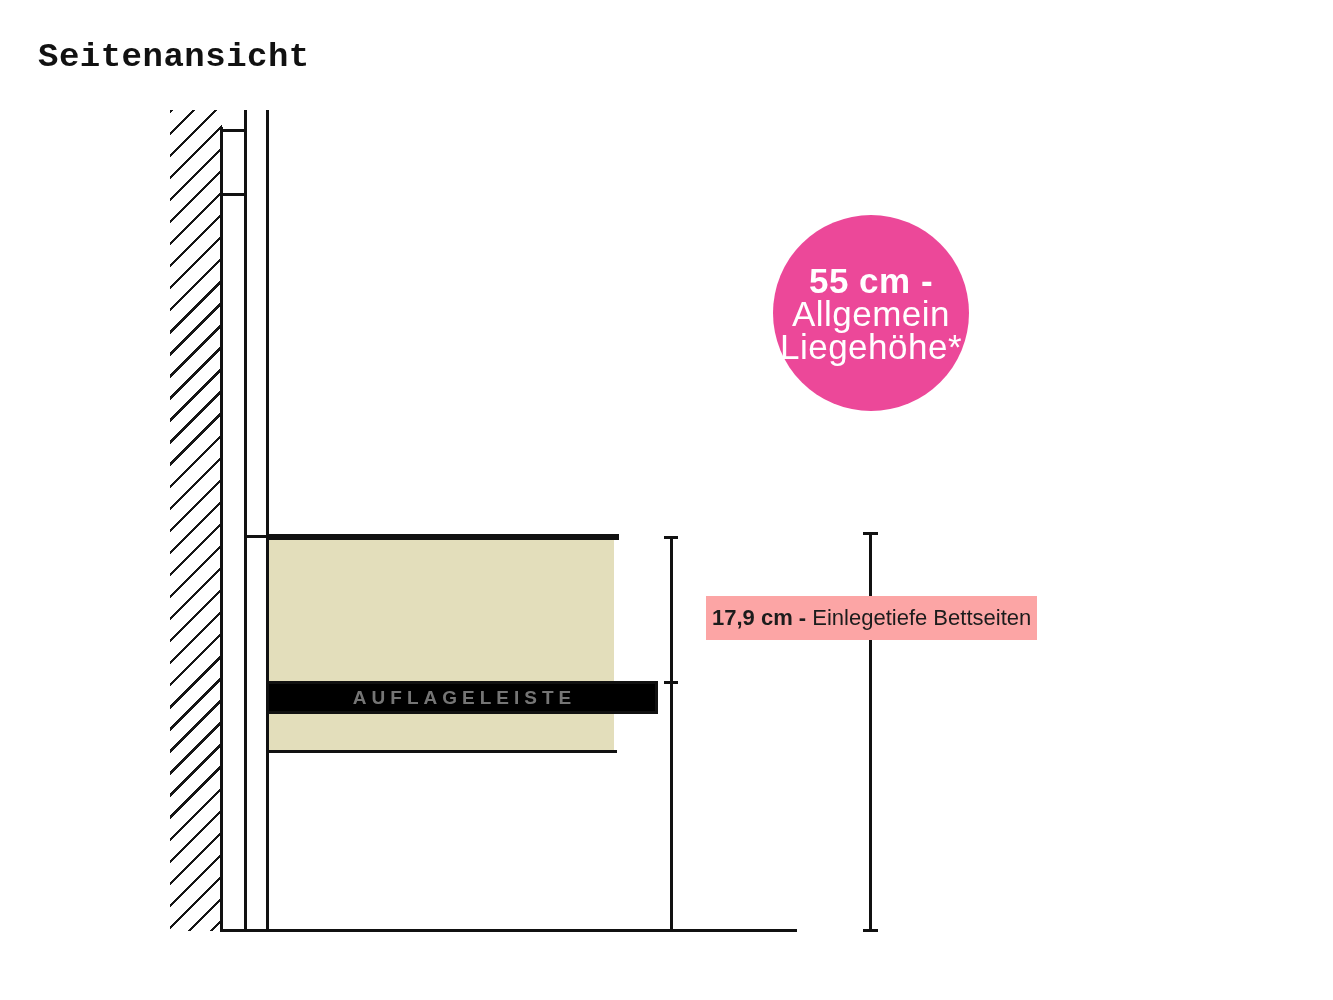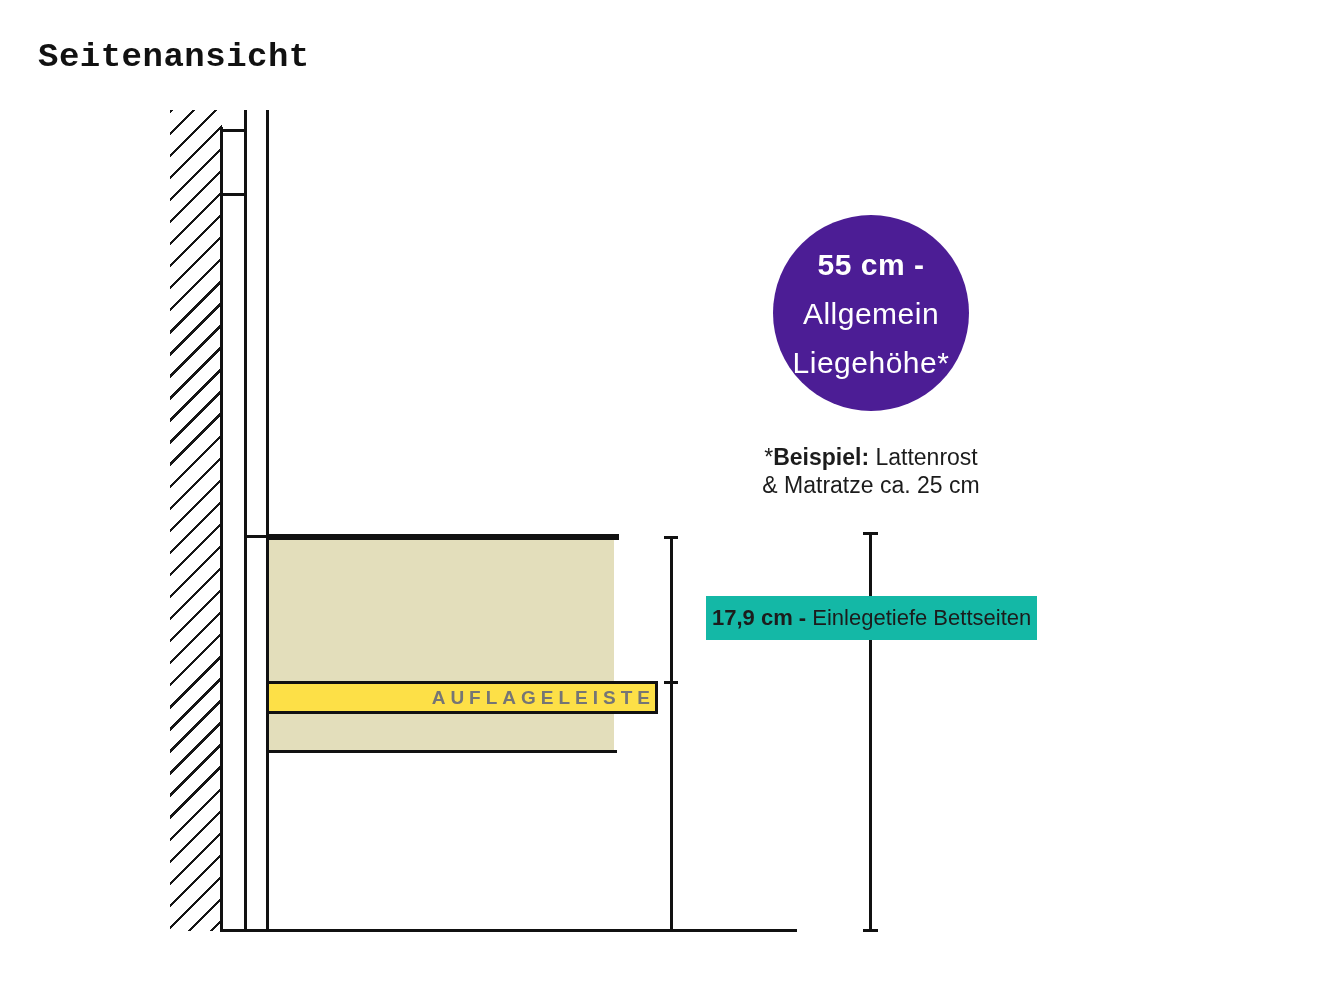--- a/index.html
+++ b/index.html
@@ -30,57 +30,57 @@
   .bracket-bottom{left:220px;top:193px;width:27px;height:3px;}
 
   
   .bed-top-connector{left:244px;top:535px;width:25px;height:3px;}
   .bed-top-thick{left:266px;top:534px;width:353px;height:6px;}
   .mattress-area{left:269px;top:540px;width:345px;height:212px;background:#e3debb;}
   .mattress-bottom{left:266px;top:750px;width:351px;height:3px;}
 
   
   .rail{
-    left:266px;top:681px;width:392px;height:33px;background:#fde047;
+    left:266px;top:681px;width:392px;height:33px;background:#000000;
     border:3px solid #111;box-sizing:border-box;
-    display:flex;align-items:center;justify-content:flex-end;
+    display:flex;align-items:center;justify-content:center;
   }
   .rail-label{
     font-size:19px;font-weight:700;letter-spacing:5px;color:#757575;padding-left:5px;
   }
 
   
   .dim-inner{left:670px;top:537px;width:3px;height:394px;}
   .dim-inner-cap-top{left:664px;top:536px;width:14px;height:3px;}
   .dim-inner-tick{left:664px;top:681px;width:14px;height:3px;}
   .dim-outer{left:869px;top:533px;width:3px;height:398px;}
   .dim-outer-cap-top{left:863px;top:532px;width:15px;height:3px;}
   .dim-outer-cap-bottom{left:863px;top:929px;width:15px;height:3px;}
 
   .floor{left:220px;top:929px;width:577px;height:3px;}
 
   
   .badge{
     left:773px;top:215px;width:196px;height:196px;border-radius:50%;
-    background:#4c1d95;color:#ffffff;display:flex;flex-direction:column;
+    background:#ec4899;color:#ffffff;display:flex;flex-direction:column;
     align-items:center;justify-content:center;text-align:center;
-    font-size:30px;line-height:33px;letter-spacing:.5px;gap:16px;
+    font-size:35px;line-height:33px;letter-spacing:.5px;
   }
   .badge .b{font-weight:700;}
 
   
   .footnote{
     left:746px;top:443px;width:250px;text-align:center;
     font-size:23px;line-height:28px;color:#1c1c1c;
   }
   .footnote .b{font-weight:700;}
 
   
   .dim-label{
-    position:absolute;background:#14b8a6;font-size:22px;line-height:28px;
+    position:absolute;background:#fca5a5;font-size:22px;line-height:28px;
     padding:8px 6px;white-space:nowrap;color:#1c1c1c;
   }
   .dim-label .b{font-weight:700;}
   .dim-label-1{left:706px;top:596px;}
   .dim-label-2{left:711px;top:811px;}
 </style>
 </head>
 <body>
 
 <div class="canvas">
@@ -113,22 +113,18 @@
   <div class="line dim-outer-cap-bottom"></div>
 
   <div class="line floor"></div>
 
   <div class="abs badge">
     <span class="b">55 cm -</span>
     <span>Allgemein</span>
     <span>Liegehöhe*</span>
   </div>
 
-  <div class="abs footnote">
-    <div><span>*</span><span class="b">Beispiel:</span><span> Lattenrost</span></div>
-    <div>&amp; Matratze ca. 25 cm</div>
-  </div>
 
   <div class="dim-label dim-label-1">
     <span class="b">17,9 cm -</span><span> Einlegetiefe Bettseiten</span>
   </div>
 
 </div>
 
 </body></html>

